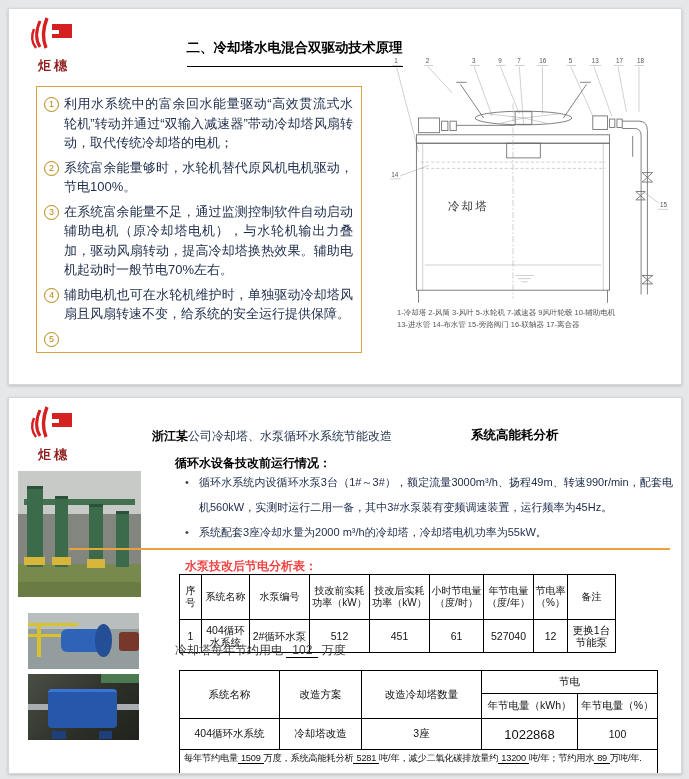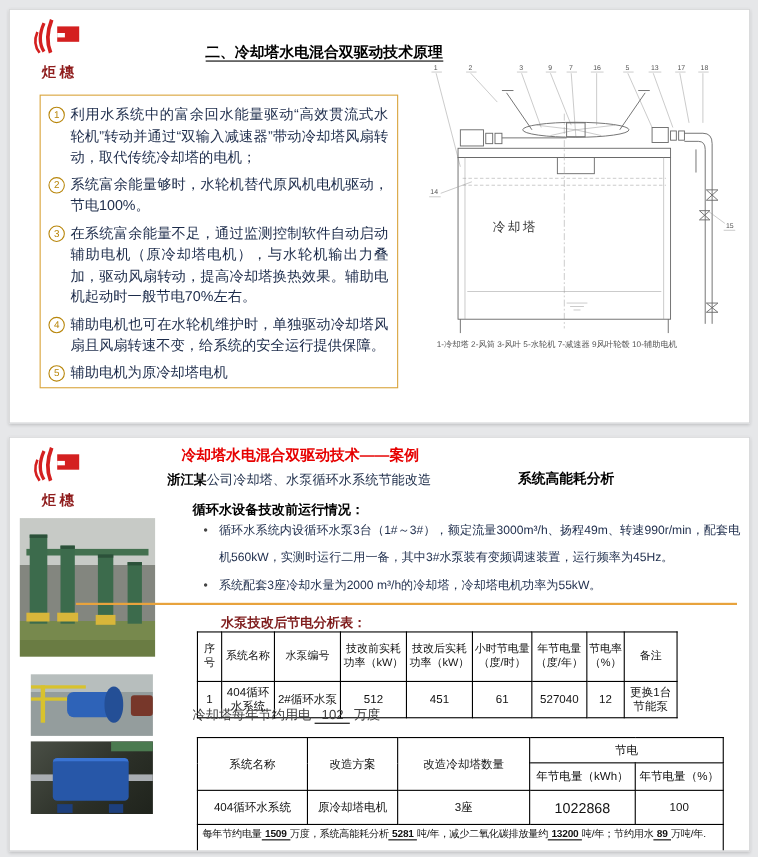--- a/index.html
+++ b/index.html
@@ -19,21 +19,21 @@
   
   .logo{position:absolute;left:14px;top:6px;width:62px;text-align:center}
   .logo svg{display:block;margin:0 auto}
   .logo .logo-text{font-size:13px;font-weight:bold;color:#8f1d1d;letter-spacing:3px;margin-top:-2px}
 
   
   .s1-title{
     position:absolute;left:138px;top:30px;width:295px;text-align:center;
     font-size:13.5px;font-weight:bold;color:#000;
   }
-  .s1-title span{border-bottom:1.5px solid #000;padding-bottom:0}
+  .s1-title span{border-bottom:1.5px solid #000;padding-bottom:11px}
   .pointbox{
     position:absolute;left:27px;top:77px;width:326px;height:267px;
     border:1.5px solid #d9a43b;box-sizing:border-box;padding:7px 8px 4px 7px;
   }
   .point{display:flex;margin-bottom:5px;align-items:flex-start}
   .pnum{
     flex:none;width:13px;height:13px;border:1px solid #b8860b;border-radius:50%;
     color:#b8860b;font-size:9px;line-height:13px;text-align:center;margin:3px 5px 0 0;
   }
   .ptext{font-size:13px;line-height:1.5;color:#1c2b4a;text-align:justify}
@@ -80,39 +80,39 @@
   #photo2 .flange{position:absolute;left:60%;top:20%;width:16%;height:58%;background:#244f96;border-radius:50%}
   #photo2 .red{position:absolute;left:82%;top:34%;width:18%;height:34%;background:#77372a;border-radius:3px}
   #photo3{left:19px;top:276px;width:111px;height:66px;
     background:linear-gradient(135deg,#4a4f46 0%,#2b2f27 60%,#1f231c 100%);}
   #photo3 .shaft{position:absolute;left:0;top:46%;width:100%;height:8%;background:#a9adb2}
   #photo3 .box{position:absolute;left:18%;top:22%;width:62%;height:55%;background:#2757a8;border-radius:4px;border-top:3px solid #3a74d4}
   #photo3 .foot{position:absolute;bottom:2%;width:12%;height:12%;background:#1d3f7c}
   #photo3 .f1{left:22%} #photo3 .f2{left:64%}
   #photo3 .gpipe{position:absolute;right:0;top:0;width:34%;height:14%;background:#4b7a50}
 
-  .t1-title{position:absolute;left:192px;top:160px;font-size:12px;font-weight:bold;color:#7f1d1d}
+  .t1-title{position:absolute;left:176px;top:160px;font-size:12px;font-weight:bold;color:#ef4444}
 
   table{border-collapse:collapse;table-layout:fixed}
   #table1{position:absolute;left:170px;top:176px;width:436px;font-weight:normal}
   #table1 td{border:1.8px solid #000;text-align:center;vertical-align:middle;padding:1px 1px;overflow:hidden}
   #table1 .hrow td{font-size:10px;height:42px;line-height:1.2}
   #table1 .drow td{font-size:10.5px;height:30px;line-height:1.15}
 
   .note{position:absolute;left:166px;top:244px;font-size:12px;font-weight:normal;color:#404040}
   .note .uv{border-bottom:1.5px solid #000;padding:0 6px}
 
   #table2{position:absolute;left:170px;top:272px;width:478px}
   #table2 td{border:1.2px solid #000;text-align:center;vertical-align:middle;font-size:10.5px;padding:1px 2px;overflow:hidden}
   #table2 .h td{height:20px}
   #table2 .h2 td{height:22px}
   #table2 .d td{height:28px}
   #table2 .big{font-size:13px}
   #table2 .frow td{height:24px;text-align:left;font-size:9.2px;padding:2px 4px;vertical-align:top;white-space:nowrap;letter-spacing:-.2px}
-  #table2 .frow .u{font-weight:bold;border-bottom:1px solid #000;padding:0 3px}
+  #table2 .frow .u{font-weight:normal;border-bottom:1px solid #000;padding:0 3px}
 
   
   .dg{stroke:#6a6a6a;stroke-width:.8;fill:none}
   .dgl{stroke:#9a9a9a;stroke-width:.45;fill:none}
   .dgt{font-size:6px;fill:#555}
   .dgtext{font-size:11px;fill:#333;letter-spacing:2px}
 </style>
 </head>
 <body>
 
@@ -145,21 +145,20 @@
     <div class="point">
       <span class="pnum">3</span>
       <span class="ptext">在系统富余能量不足，通过监测控制软件自动启动辅助电机（原冷却塔电机），与水轮机输出力叠加，驱动风扇转动，提高冷却塔换热效果。辅助电机起动时一般节电70%左右。</span>
     </div>
     <div class="point">
       <span class="pnum">4</span>
       <span class="ptext">辅助电机也可在水轮机维护时，单独驱动冷却塔风扇且风扇转速不变，给系统的安全运行提供保障。</span>
     </div>
     <div class="point">
       <span class="pnum">5</span>
-      <span class="ptext">辅助电机为原冷却塔电机</span>
     </div>
   </div>
 
   <div class="diagram">
     <svg width="294" height="252" viewBox="0 0 280 240">
 
       <text x="7" y="8" class="dgt">1</text>
       <text x="37" y="8" class="dgt">2</text>
       <text x="81" y="8" class="dgt">3</text>
       <text x="106" y="8" class="dgt">9</text>
@@ -209,37 +208,37 @@
       <path class="dg" d="M30,224 v12 M210,224 v12"></path>
 
       <text x="4" y="116" class="dgt">14</text>
       <path class="dgl" d="M3,118 h10 M13,115 L40,105"></path>
       <text x="260" y="145" class="dgt">15</text>
       <path class="dgl" d="M258,147 h10 M259,141 L244,130"></path>
 
       <text x="58" y="148" class="dgtext">冷却塔</text>
     </svg>
     <div class="diagram-caption">1-冷却塔  2-风筒  3-风叶  5-水轮机  7-减速器   9风叶轮毂   10-辅助电机</div>
+    <div class="diagram-caption">13-进水管   14-布水管   15-旁路阀门   16-联轴器   17-离合器</div>
   </div>
 </div>
 
 <div class="slide" id="slide2">
 
   <div class="logo">
     <svg width="54" height="44" viewBox="0 0 54 44">
       <path d="M13,6 C9,15 8,24 13,32" class="dg" style="stroke:#d42020;stroke-width:3"></path>
       <path d="M20,3 C16,13 15,23 19,33" class="dg" style="stroke:#d42020;stroke-width:3.4"></path>
       <path d="M7,14 C4,21 5,28 9,33" class="dg" style="stroke:#d42020;stroke-width:2.4"></path>
       <rect x="25" y="9" width="20" height="14" fill="#d42020"></rect>
       <rect x="25" y="15" width="7" height="4" fill="#ffffff"></rect>
     </svg>
     <div class="logo-text">炬橞</div>
   </div>
 
-  <div class="s2-title">冷却塔水电混合双驱动技术——案例</div>
   <div class="s2-sub">
     <span class="b">浙江某</span><span>公司冷却塔、水泵循环水系统节能改造</span>
   </div>
   <div class="s2-right-heading">系统高能耗分析</div>
   <div class="s2-section">循环水设备技改前运行情况：</div>
 
   <div class="photo" id="photo1">
     <div class="pipe"></div>
     <div class="tower tw1"></div>
     <div class="tower tw2"></div>
@@ -338,21 +337,21 @@
       <td rowspan="2">改造方案</td>
       <td rowspan="2">改造冷却塔数量</td>
       <td colspan="2">节电</td>
     </tr>
     <tr class="h2">
       <td>年节电量（kWh）</td>
       <td>年节电量（%）</td>
     </tr>
     <tr class="d">
       <td>404循环水系统</td>
-      <td>原冷却塔电机</td>
+      <td>冷却塔改造</td>
       <td>3座</td>
       <td class="big">1022868</td>
       <td>100</td>
     </tr>
     <tr class="frow">
       <td colspan="5">
         <span>每年节约电量</span><span class="u">1509</span><span>万度，系统高能耗分析</span><span class="u">5281</span><span>吨/年，减少二氧化碳排放量约</span><span class="u">13200</span><span>吨/年；节约用水</span><span class="u">89</span><span>万吨/年.</span>
       </td>
     </tr>
   </tbody>

